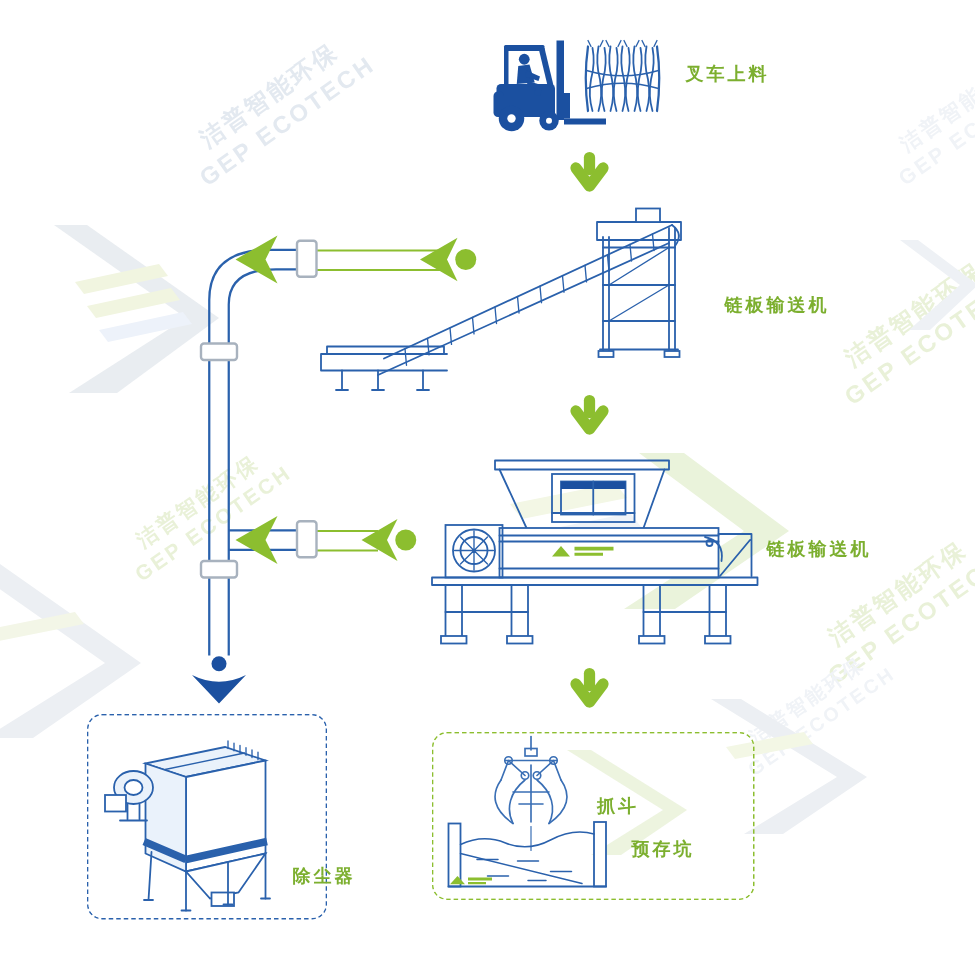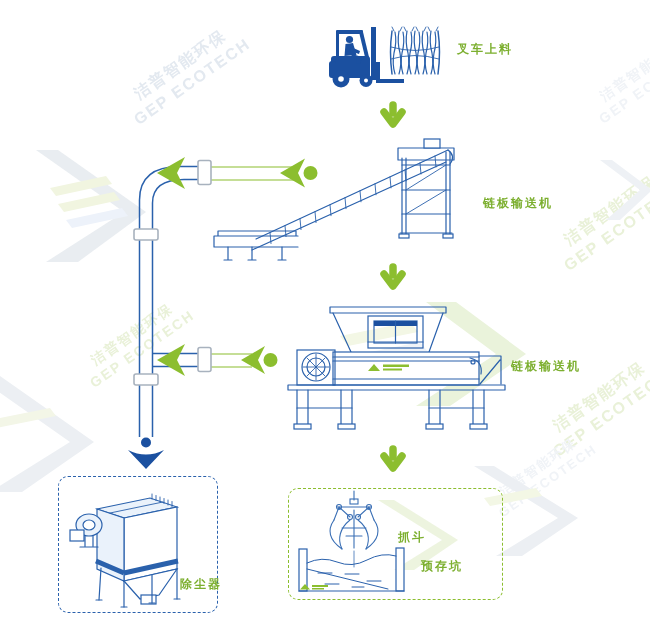--- a/index.html
+++ b/index.html
@@ -39,21 +39,21 @@
   
   .lbl{
     position:absolute;color:#7CAF2F;font-weight:bold;font-size:12px;
     letter-spacing:2px;white-space:nowrap;
   }
   #lbl-forklift{left:457px;top:41px;}
   #lbl-conveyor{left:451px;top:195px;padding-left:32px;}
   #lbl-shredder{left:511px;top:358px;}
   #lbl-grab{left:398px;top:529px;}
   #lbl-pit{left:421px;top:558px;}
-  #lbl-dust{left:158px;top:576px;padding-left:22px;}
+  #lbl-dust{left:173px;top:576px;padding-left:22px;}
 </style>
 </head>
 <body>
 
 <div id="stage">
 
   <div class="wm-text wm-blue" style="left:118px;top:96px;">
     <div>洁普智能环保</div>
     <div>GEP ECOTECH</div>
   </div>

